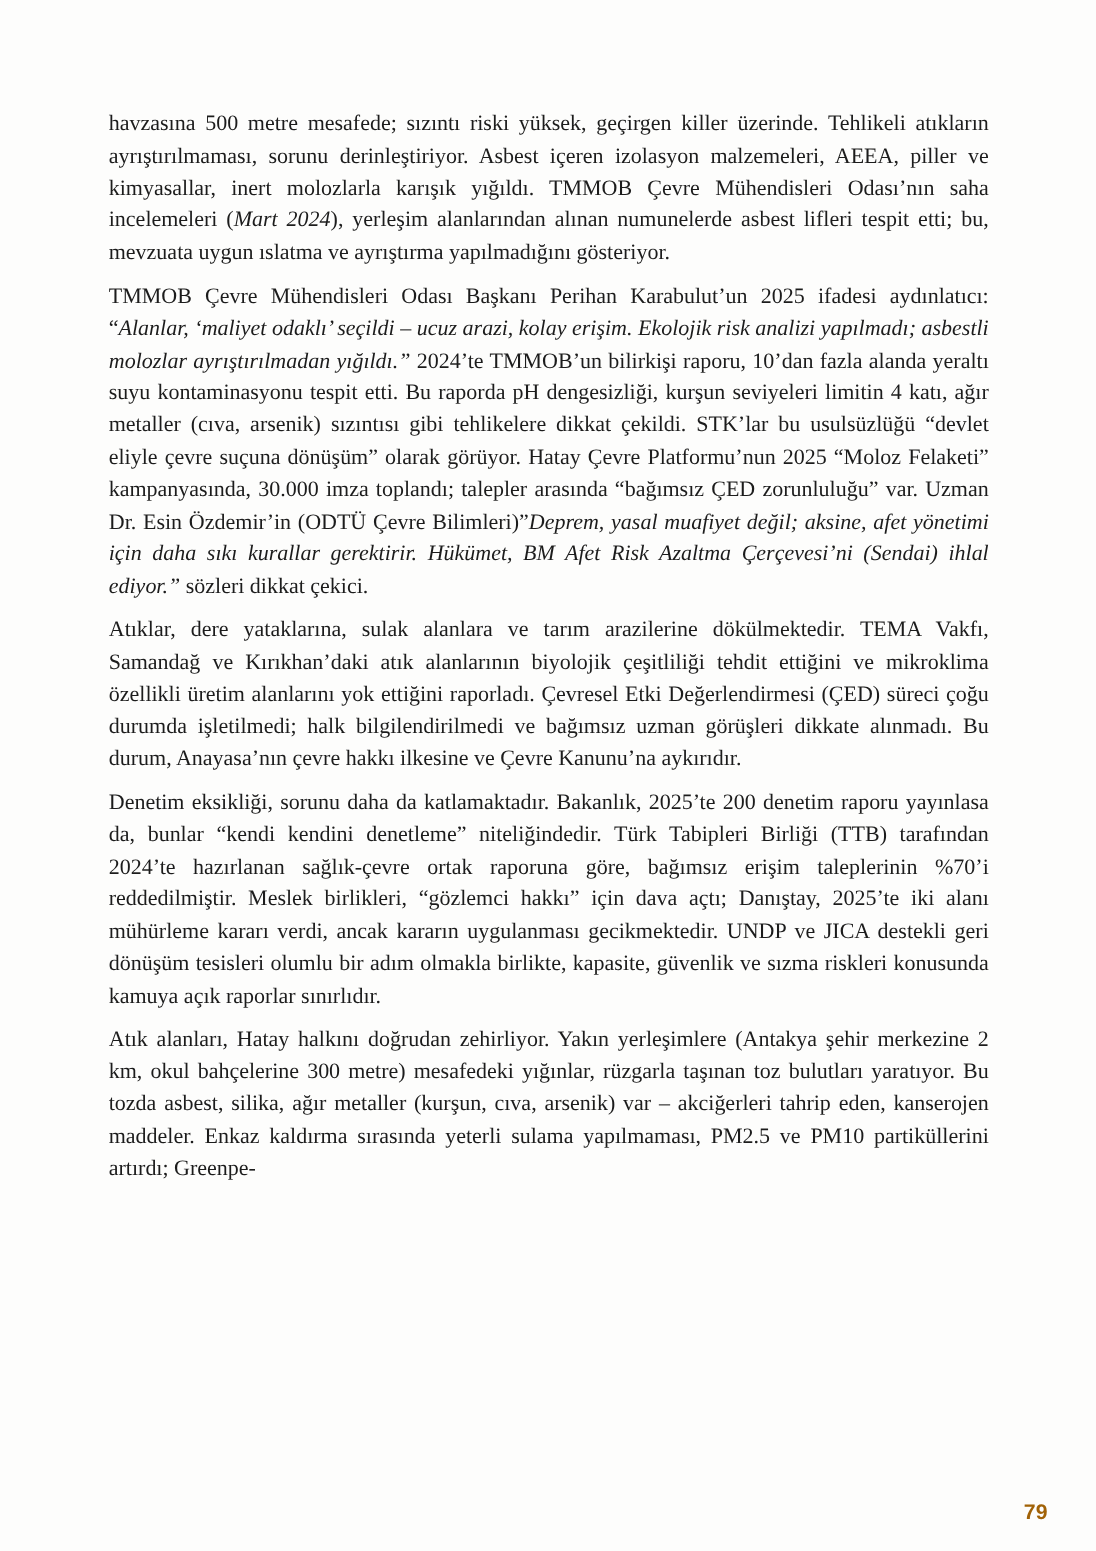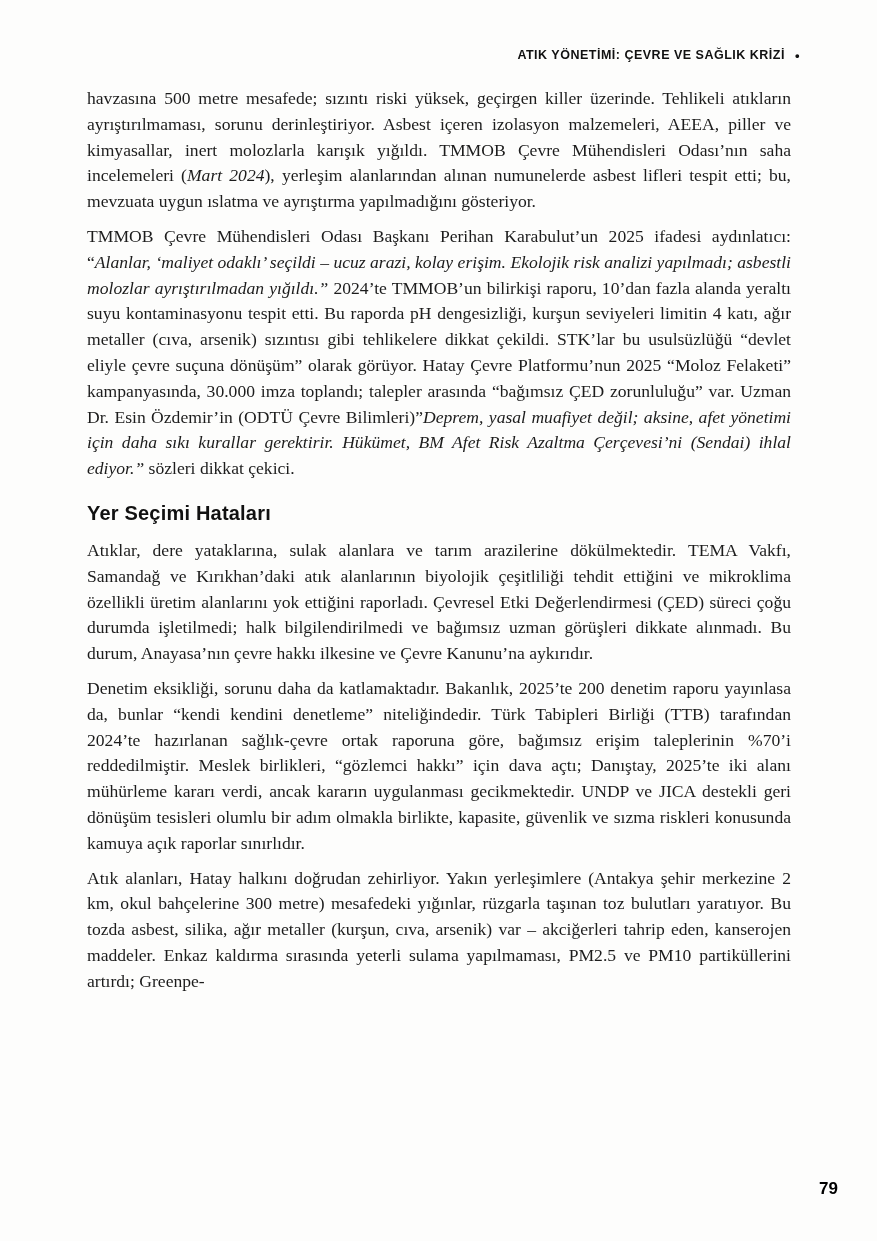--- a/index.html
+++ b/index.html
@@ -57,43 +57,39 @@
     font-family: "Liberation Sans", sans-serif;
     font-weight: 700;
     font-size: 20px;
     letter-spacing: 0.2px;
     color: #111111;
     margin: 20px 0 13px 0;
   }
   .page-number {
     position: absolute;
     right: 39px;
-    bottom: 42px;
+    bottom: 21px;
     font-family: "Liberation Sans", sans-serif;
     font-weight: 700;
     font-size: 17px;
-    color: #000000;
+    color: #a16207;
   }
 </style>
 </head>
 <body>
 
 <div class="page">
 
-  <div class="running-header">
-    <span>ATIK YÖNETİMİ: ÇEVRE VE SAĞLIK KRİZİ</span><span class="header-bullet">•</span>
-  </div>
 
   <div class="content">
 
     <p class="para"><span>havzasına 500 metre mesafede; sızıntı riski yüksek, geçirgen killer üzerinde. Tehlikeli atıkların ayrıştırılmaması, sorunu derinleştiriyor. Asbest içeren izolasyon malzemeleri, AEEA, piller ve kimyasallar, inert molozlarla karışık yığıldı. TMMOB Çevre Mühendisleri Odası’nın saha incelemeleri (</span><span class="italic">Mart 2024</span><span>), yerleşim alanlarından alınan numunelerde asbest lifleri tespit etti; bu, mevzuata uygun ıslatma ve ayrıştırma yapılmadığını gösteriyor.</span></p>
 
     <p class="para"><span>TMMOB Çevre Mühendisleri Odası Başkanı Perihan Karabulut’un 2025 ifadesi aydınlatıcı: “</span><span class="italic">Alanlar, ‘maliyet odaklı’ seçildi – ucuz arazi, kolay erişim. Ekolojik risk analizi yapılmadı; asbestli molozlar ayrıştırılmadan yığıldı.”</span><span> 2024’te TMMOB’un bilirkişi raporu, 10’dan fazla alanda yeraltı suyu kontaminasyonu tespit etti. Bu raporda pH dengesizliği, kurşun seviyeleri limitin 4 katı, ağır metaller (cıva, arsenik) sızıntısı gibi tehlikelere dikkat çekildi. STK’lar bu usulsüzlüğü “devlet eliyle çevre suçuna dönüşüm” olarak görüyor. Hatay Çevre Platformu’nun 2025 “Moloz Felaketi” kampanyasında, 30.000 imza toplandı; talepler arasında “bağımsız ÇED zorunluluğu” var. Uzman Dr. Esin Özdemir’in (ODTÜ Çevre Bilimleri)”</span><span class="italic">Deprem, yasal muafiyet değil; aksine, afet yönetimi için daha sıkı kurallar gerektirir. Hükümet, BM Afet Risk Azaltma Çerçevesi’ni (Sendai) ihlal ediyor.”</span><span> sözleri dikkat çekici.</span></p>
 
-    <h2 class="subhead">Yer Seçimi Hataları</h2>
 
     <p class="para"><span>Atıklar, dere yataklarına, sulak alanlara ve tarım arazilerine dökülmektedir. TEMA Vakfı, Samandağ ve Kırıkhan’daki atık alanlarının biyolojik çeşitliliği tehdit ettiğini ve mikroklima özellikli üretim alanlarını yok ettiğini raporladı. Çevresel Etki Değerlendirmesi (ÇED) süreci çoğu durumda işletilmedi; halk bilgilendirilmedi ve bağımsız uzman görüşleri dikkate alınmadı. Bu durum, Anayasa’nın çevre hakkı ilkesine ve Çevre Kanunu’na aykırıdır.</span></p>
 
     <p class="para"><span>Denetim eksikliği, sorunu daha da katlamaktadır. Bakanlık, 2025’te 200 denetim raporu yayınlasa da, bunlar “kendi kendini denetleme” niteliğindedir. Türk Tabipleri Birliği (TTB) tarafından 2024’te hazırlanan sağlık-çevre ortak raporuna göre, bağımsız erişim taleplerinin %70’i reddedilmiştir. Meslek birlikleri, “gözlemci hakkı” için dava açtı; Danıştay, 2025’te iki alanı mühürleme kararı verdi, ancak kararın uygulanması gecikmektedir. UNDP ve JICA destekli geri dönüşüm tesisleri olumlu bir adım olmakla birlikte, kapasite, güvenlik ve sızma riskleri konusunda kamuya açık raporlar sınırlıdır.</span></p>
 
 
     <p class="para"><span>Atık alanları, Hatay halkını doğrudan zehirliyor. Yakın yerleşimlere (Antakya şehir merkezine 2 km, okul bahçelerine 300 metre) mesafedeki yığınlar, rüzgarla taşınan toz bulutları yaratıyor. Bu tozda asbest, silika, ağır metaller (kurşun, cıva, arsenik) var – akciğerleri tahrip eden, kanserojen maddeler. Enkaz kaldırma sırasında yeterli sulama yapılmaması, PM2.5 ve PM10 partiküllerini artırdı; Greenpe-</span></p>
 
   </div>
 

